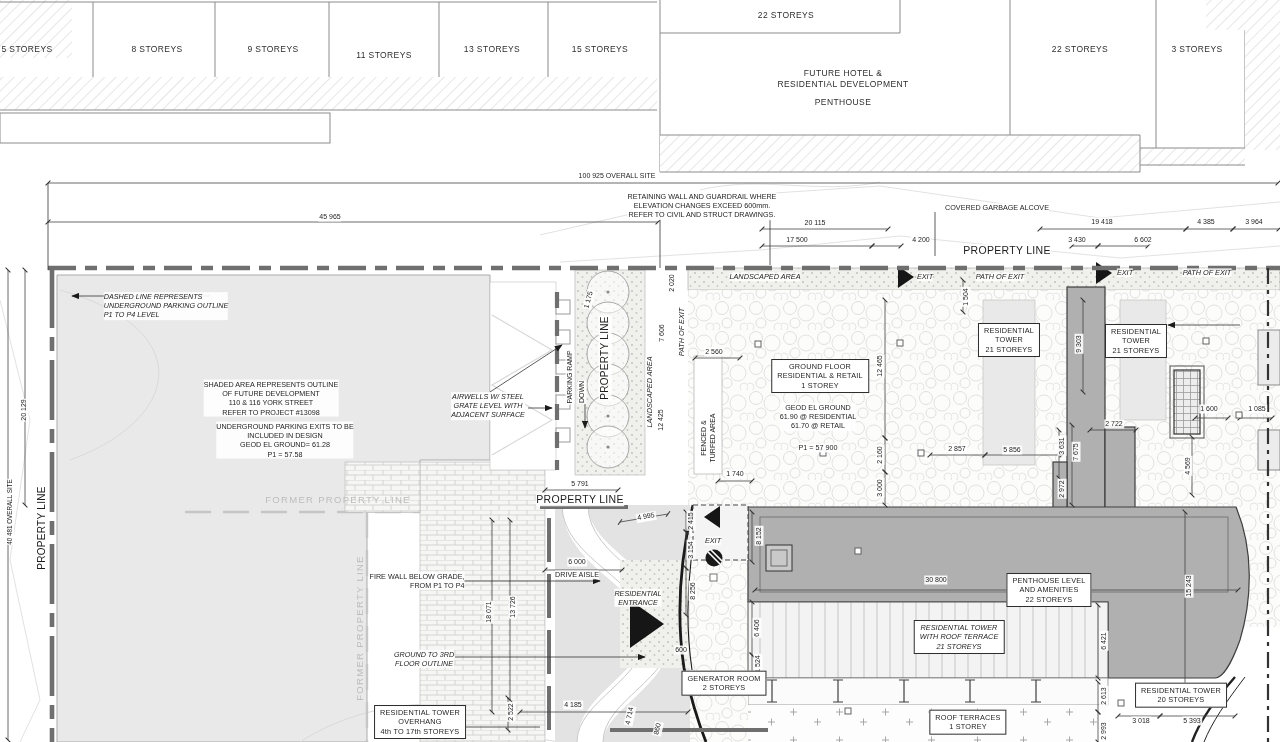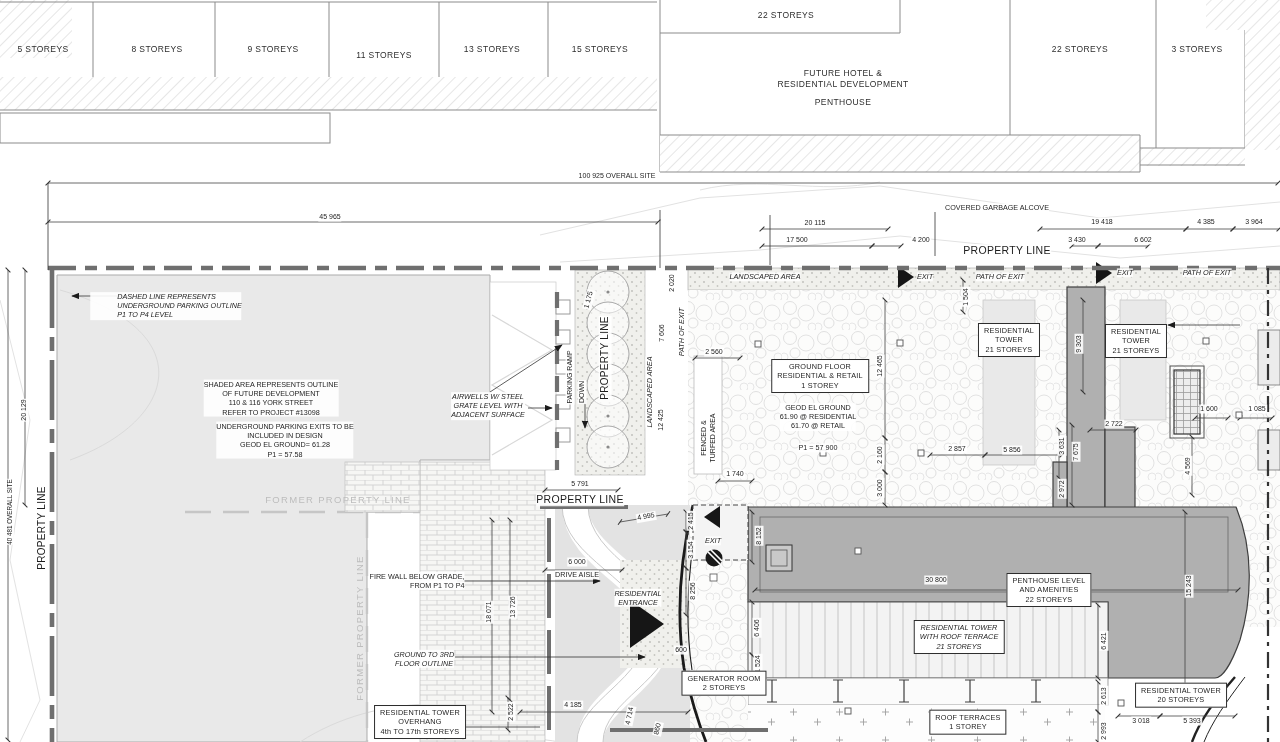--- a/index.html
+++ b/index.html
@@ -306,45 +306,48 @@
       <rect x="1203" y="338" width="6" height="6"></rect>
         <rect x="1236" y="412" width="6" height="6"></rect>
       <rect x="927" y="628" width="6" height="6"></rect>
         <rect x="845" y="708" width="6" height="6"></rect>
       <rect x="1118" y="700" width="6" height="6"></rect>
         <rect x="855" y="548" width="6" height="6"></rect>
     </g>
   </svg>
 
   <div id="labels">
-      <span class="lbl s-st" style="left: 43px; top: 49px; transform: translate(-50%, -50%) rotate(0deg);">5 STOREYS</span>
+      <span class="lbl s-st" style="left: 27px; top: 49px; transform: translate(-50%, -50%) rotate(0deg);">5 STOREYS</span>
       <span class="lbl s-st" style="left: 157px; top: 49px; transform: translate(-50%, -50%) rotate(0deg);">8 STOREYS</span>
       <span class="lbl s-st" style="left: 273px; top: 49px; transform: translate(-50%, -50%) rotate(0deg);">9 STOREYS</span>
       <span class="lbl s-st" style="left: 384px; top: 55px; transform: translate(-50%, -50%) rotate(0deg);">11 STOREYS</span>
       <span class="lbl s-st" style="left: 492px; top: 49px; transform: translate(-50%, -50%) rotate(0deg);">13 STOREYS</span>
       <span class="lbl s-st" style="left: 600px; top: 49px; transform: translate(-50%, -50%) rotate(0deg);">15 STOREYS</span>
       <span class="lbl s-st" style="left: 786px; top: 15px; transform: translate(-50%, -50%) rotate(0deg);">22 STOREYS</span>
       <span class="lbl s-st" style="left: 843px; top: 79px; transform: translate(-50%, -50%) rotate(0deg);">FUTURE HOTEL &amp;
 RESIDENTIAL  DEVELOPMENT</span>
       <span class="lbl s-st" style="left: 843px; top: 102px; transform: translate(-50%, -50%) rotate(0deg);">PENTHOUSE</span>
       <span class="lbl s-st" style="left: 1080px; top: 49px; transform: translate(-50%, -50%) rotate(0deg);">22 STOREYS</span>
       <span class="lbl s-st" style="left: 1197px; top: 49px; transform: translate(-50%, -50%) rotate(0deg);">3 STOREYS</span>
       <span class="lbl s-d" style="left: 617px; top: 176px; transform: translate(-50%, -50%) rotate(0deg);">100 925 OVERALL SITE</span>
       <span class="lbl s-d" style="left: 330px; top: 217px; transform: translate(-50%, -50%) rotate(0deg);">45 965</span>
+      <span class="lbl s-n" style="left: 702px; top: 206px; transform: translate(-50%, -50%) rotate(0deg);">RETAINING WALL AND GUARDRAIL WHERE
+ELEVATION CHANGES EXCEED 600mm.
+REFER TO CIVIL AND STRUCT DRAWINGS.</span>
       <span class="lbl s-n" style="left: 997px; top: 208px; transform: translate(-50%, -50%) rotate(0deg);">COVERED GARBAGE ALCOVE</span>
       <span class="lbl s-d" style="left: 815px; top: 223px; transform: translate(-50%, -50%) rotate(0deg);">20 115</span>
       <span class="lbl s-d" style="left: 1102px; top: 222px; transform: translate(-50%, -50%) rotate(0deg);">19 418</span>
       <span class="lbl s-d" style="left: 1206px; top: 222px; transform: translate(-50%, -50%) rotate(0deg);">4 385</span>
       <span class="lbl s-d" style="left: 1254px; top: 222px; transform: translate(-50%, -50%) rotate(0deg);">3 964</span>
       <span class="lbl s-d" style="left: 797px; top: 240px; transform: translate(-50%, -50%) rotate(0deg);">17 500</span>
       <span class="lbl s-d" style="left: 921px; top: 240px; transform: translate(-50%, -50%) rotate(0deg);">4 200</span>
       <span class="lbl s-d" style="left: 1077px; top: 240px; transform: translate(-50%, -50%) rotate(0deg);">3 430</span>
       <span class="lbl s-d" style="left: 1143px; top: 240px; transform: translate(-50%, -50%) rotate(0deg);">6 602</span>
       <span class="lbl s-pl" style="left: 1007px; top: 251px; transform: translate(-50%, -50%) rotate(0deg);">PROPERTY LINE</span>
-      <span class="lbl s-ni ta-l" style="left: 166px; top: 306px; transform: translate(-50%, -50%) rotate(0deg); padding-left: 27px;">DASHED LINE REPRESENTS
+      <span class="lbl s-ni ta-l" style="left: 166px; top: 306px; transform: translate(-50%, -50%) rotate(0deg);">DASHED LINE REPRESENTS
 UNDERGROUND PARKING OUTLINE
 P1 TO P4 LEVEL</span>
       <span class="lbl s-n" style="left: 271px; top: 386px; transform: translate(-50%, -50%) rotate(0deg); margin-top: 12px;">SHADED AREA REPRESENTS OUTLINE
 OF FUTURE DEVELOPMENT
 110 &amp; 116 YORK STREET
 REFER TO PROJECT #13098</span>
       <span class="lbl s-n" style="left: 285px; top: 440px; transform: translate(-50%, -50%) rotate(0deg);">UNDERGROUND PARKING EXITS TO BE
 INCLUDED IN DESIGN
 GEOD EL GROUND= 61.28
 P1 = 57.58</span>

